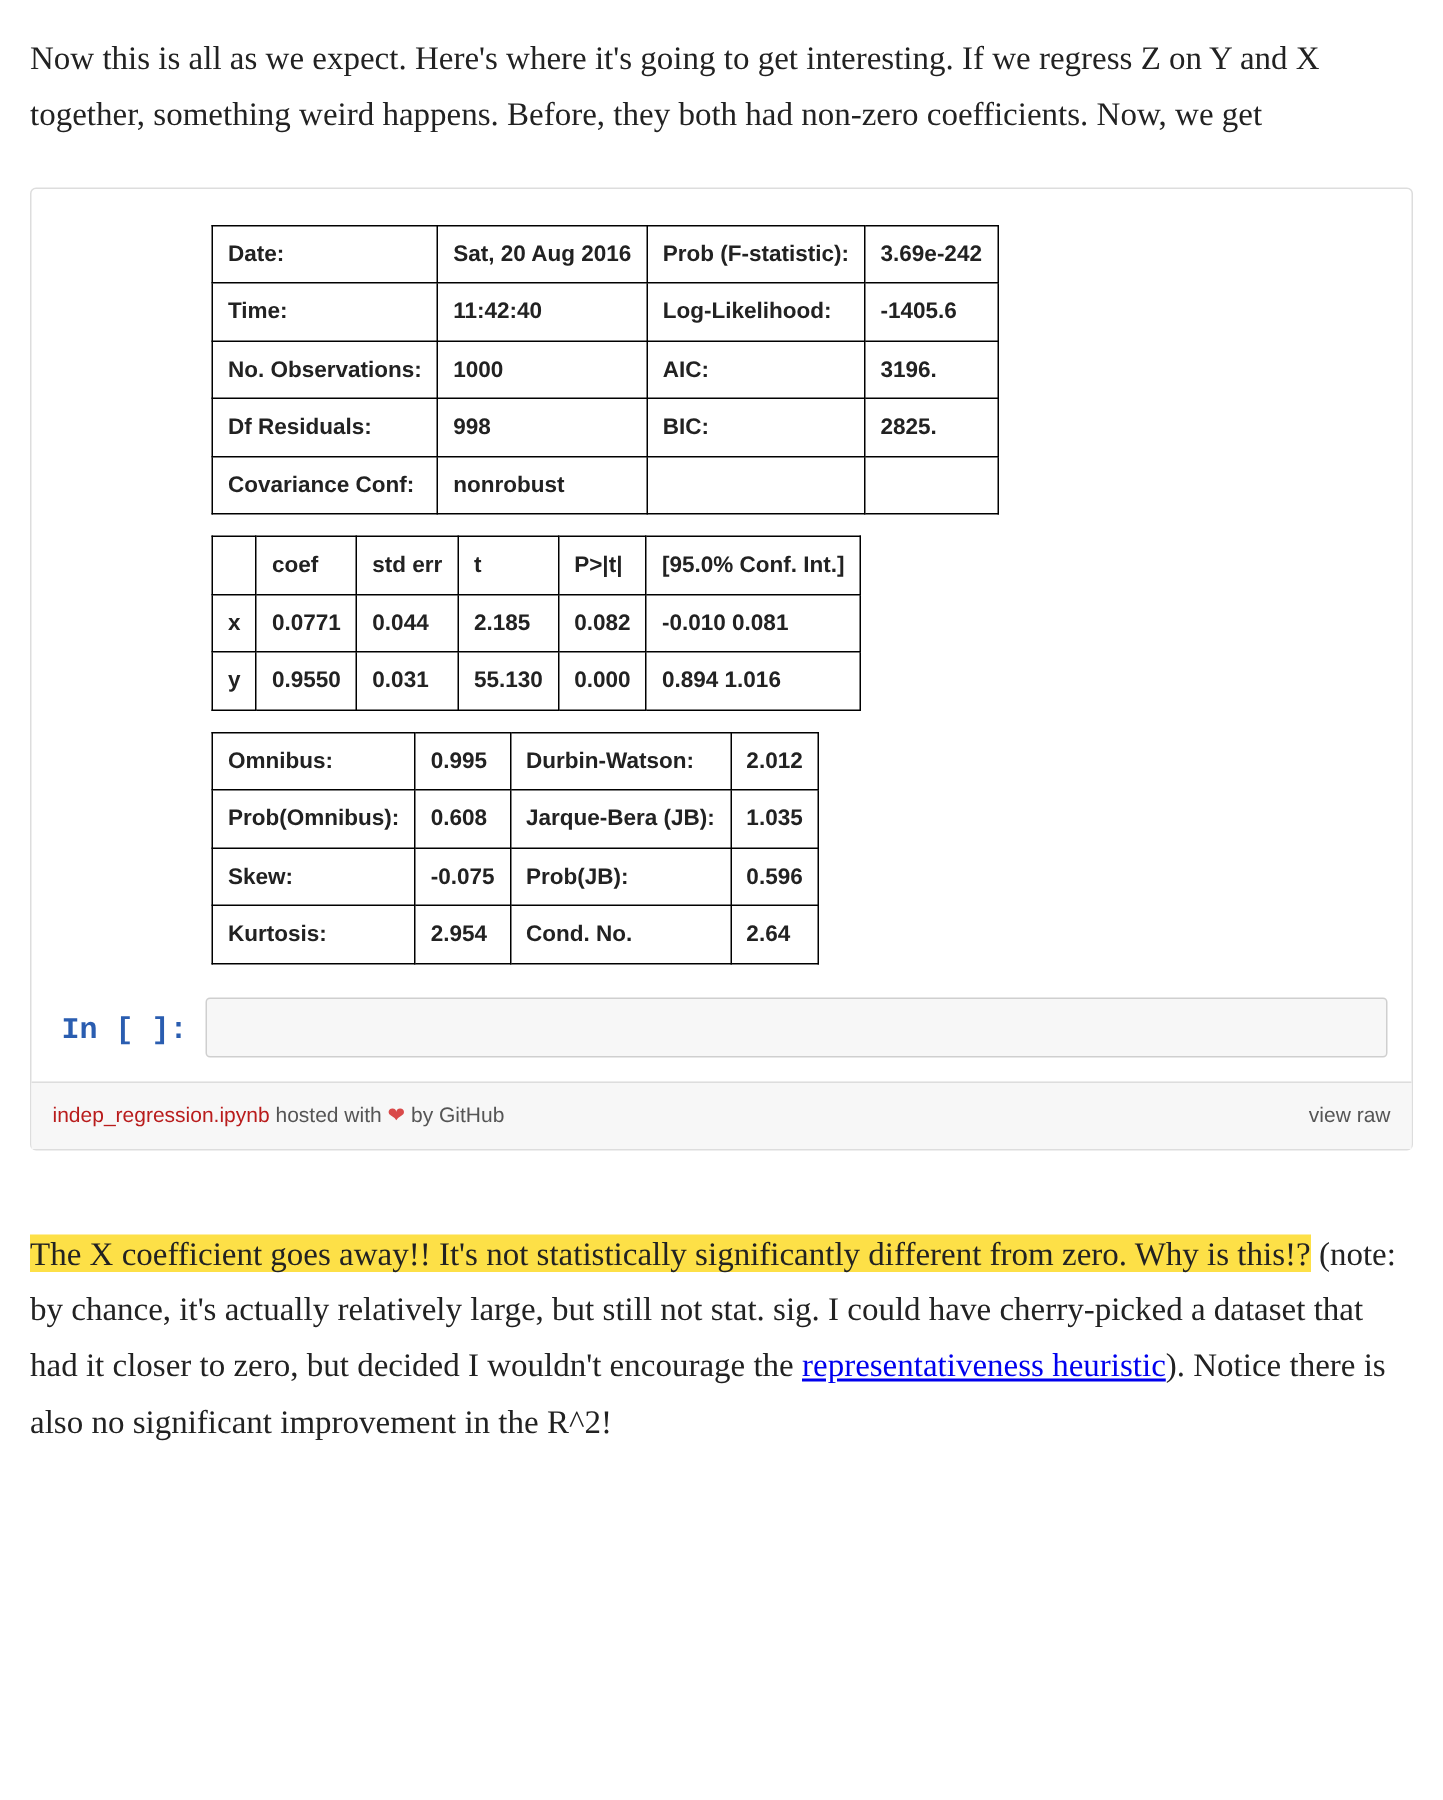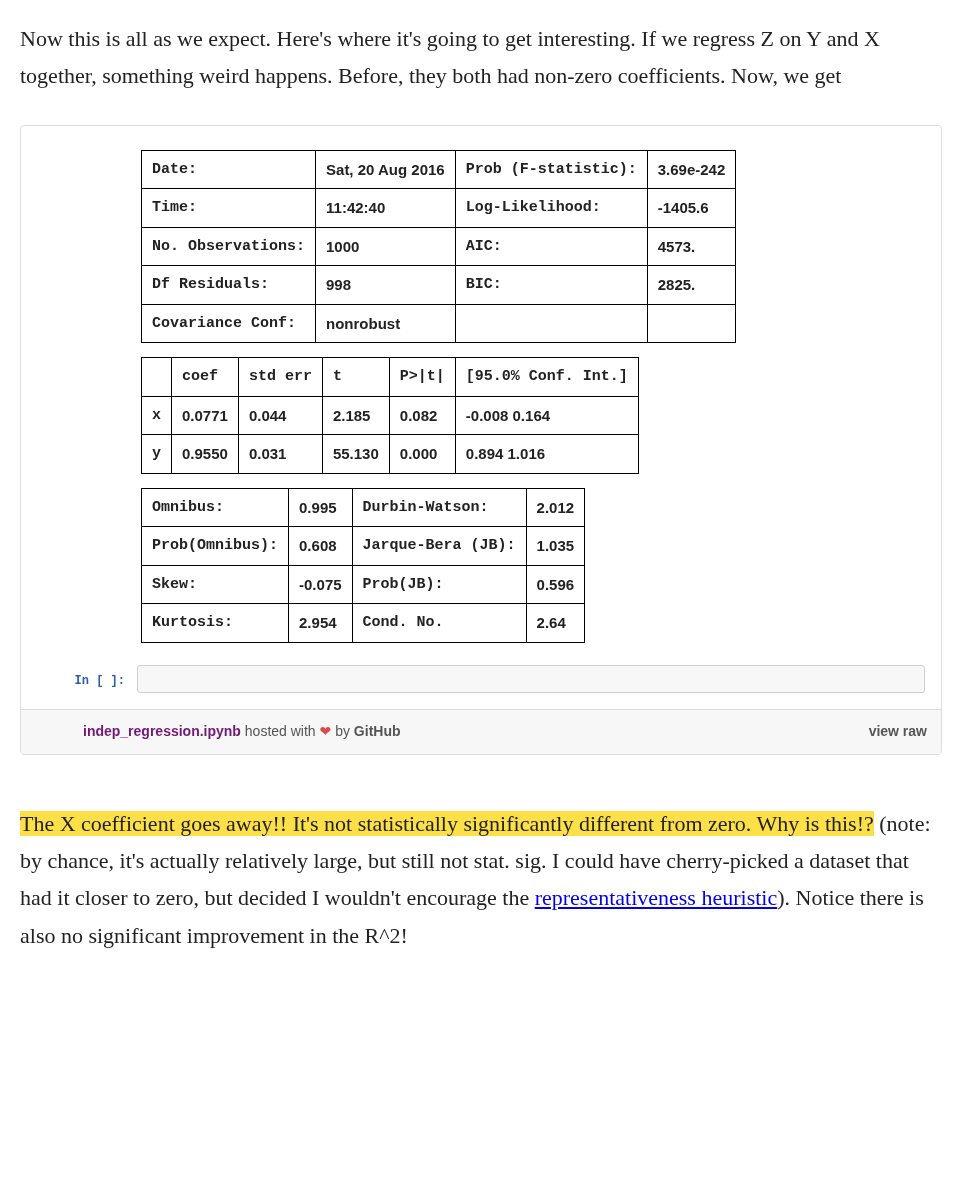--- a/index.html
+++ b/index.html
@@ -43,31 +43,31 @@
     margin: 6px 0 14px 0;
     font-size: 15px;
   }
   table.stat td, table.stat th {
     border: 1px solid #000;
     padding: 6px 10px;
     text-align: left;
     font-weight: bold;
     white-space: nowrap;
   }
-  table.stat th, table.stat .bold { font-weight: 700; font-family: Liberation Mono, monospace; }
+  table.stat th, table.stat .bold { font-weight: 700; }
   .input-row {
     display: flex;
     align-items: stretch;
     padding: 8px 16px 16px 16px;
     gap: 12px;
   }
   .prompt {
     font-family: Menlo, Monaco, "Courier New", monospace;
     color: #2a5db0;
-    font-size: 12px;
+    font-size: 20px;
     width: 88px;
     text-align: right;
     padding-top: 6px;
     font-weight: 600;
   }
   .code-cell {
     flex: 1;
     border: 1px solid #cfcfcf;
     border-radius: 3px;
     background: #f7f7f7;
@@ -77,22 +77,22 @@
     border-top: 1px solid #ddd;
     background: #f7f7f7;
     padding: 10px 14px;
     font-size: 14px;
     color: #555;
     display: flex;
     justify-content: space-between;
     align-items: center;
     font-family: -apple-system, BlinkMacSystemFont, "Helvetica Neue", Arial, sans-serif;
   }
-  .gist-footer .fn { font-weight: 700; color: #701a75; margin-left: 48px; }
-  .gist-footer a { color: #555; text-decoration: none; font-weight: 700; }
+  .gist-footer .fn { font-weight: 400; color: #b91c1c; }
+  .gist-footer a { color: #555; text-decoration: none; font-weight: 400; }
   .heart { color: #d94a4a; }
   .hl { background: #fde047; }
   .underline { text-decoration: underline; text-align: right; }
   .spacer-below { height: 38px; }
 </style>
 </head>
 <body>
 
 <div class="prose">
   <p>Now this is all as we expect. Here's where it's going to get interesting. If we regress Z on Y and X together, something weird happens. Before, they both had non-zero coefficients. Now, we get</p>
@@ -114,21 +114,21 @@
           <tr>
             <th class="bold">Time:</th>
             <td>11:42:40</td>
             <th class="bold">Log-Likelihood:</th>
             <td>-1405.6</td>
           </tr>
           <tr>
             <th class="bold">No. Observations:</th>
             <td>1000</td>
             <th class="bold">AIC:</th>
-            <td>4573.</td>
+            <td>3196.</td>
           </tr>
           <tr>
             <th class="bold">Df Residuals:</th>
             <td>998</td>
             <th class="bold">BIC:</th>
             <td>2825.</td>
           </tr>
           <tr>
             <th class="bold">Covariance Conf:</th>
             <td>nonrobust</td>
@@ -149,21 +149,21 @@
             <th class="bold">[95.0% Conf. Int.]</th>
           </tr>
         </thead>
       <tbody id="coef-body">
           <tr>
             <th class="bold">x</th>
             <td>0.0771</td>
             <td>0.044</td>
             <td>2.185</td>
             <td>0.082</td>
-            <td>-0.008 0.164</td>
+            <td>-0.010 0.081</td>
           </tr>
           <tr>
             <th class="bold">y</th>
             <td>0.9550</td>
             <td>0.031</td>
             <td>55.130</td>
             <td>0.000</td>
             <td>0.894 1.016</td>
           </tr>
         </tbody>

